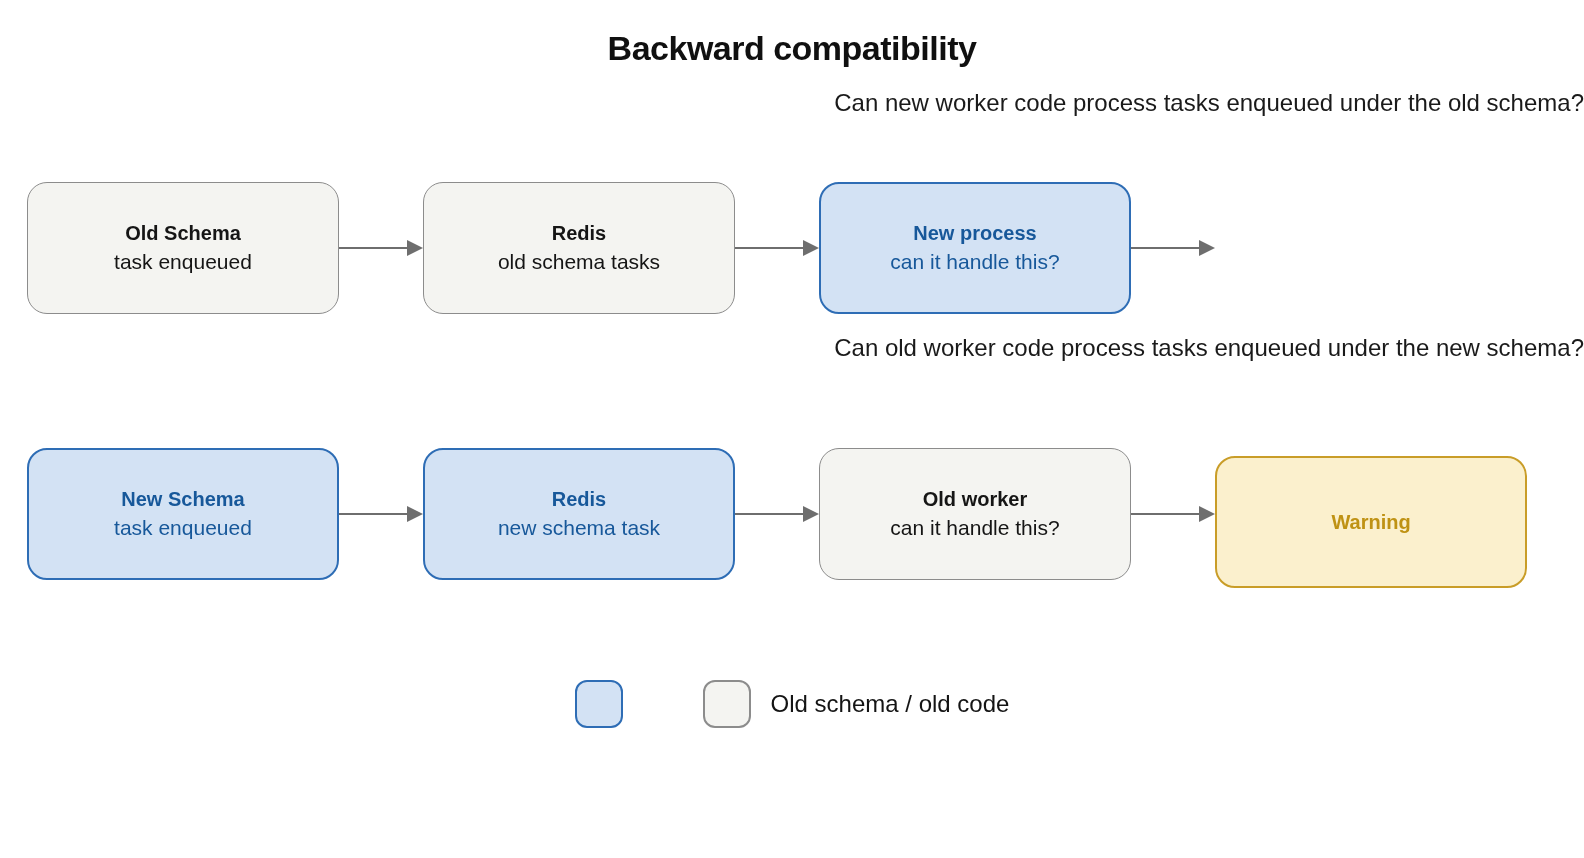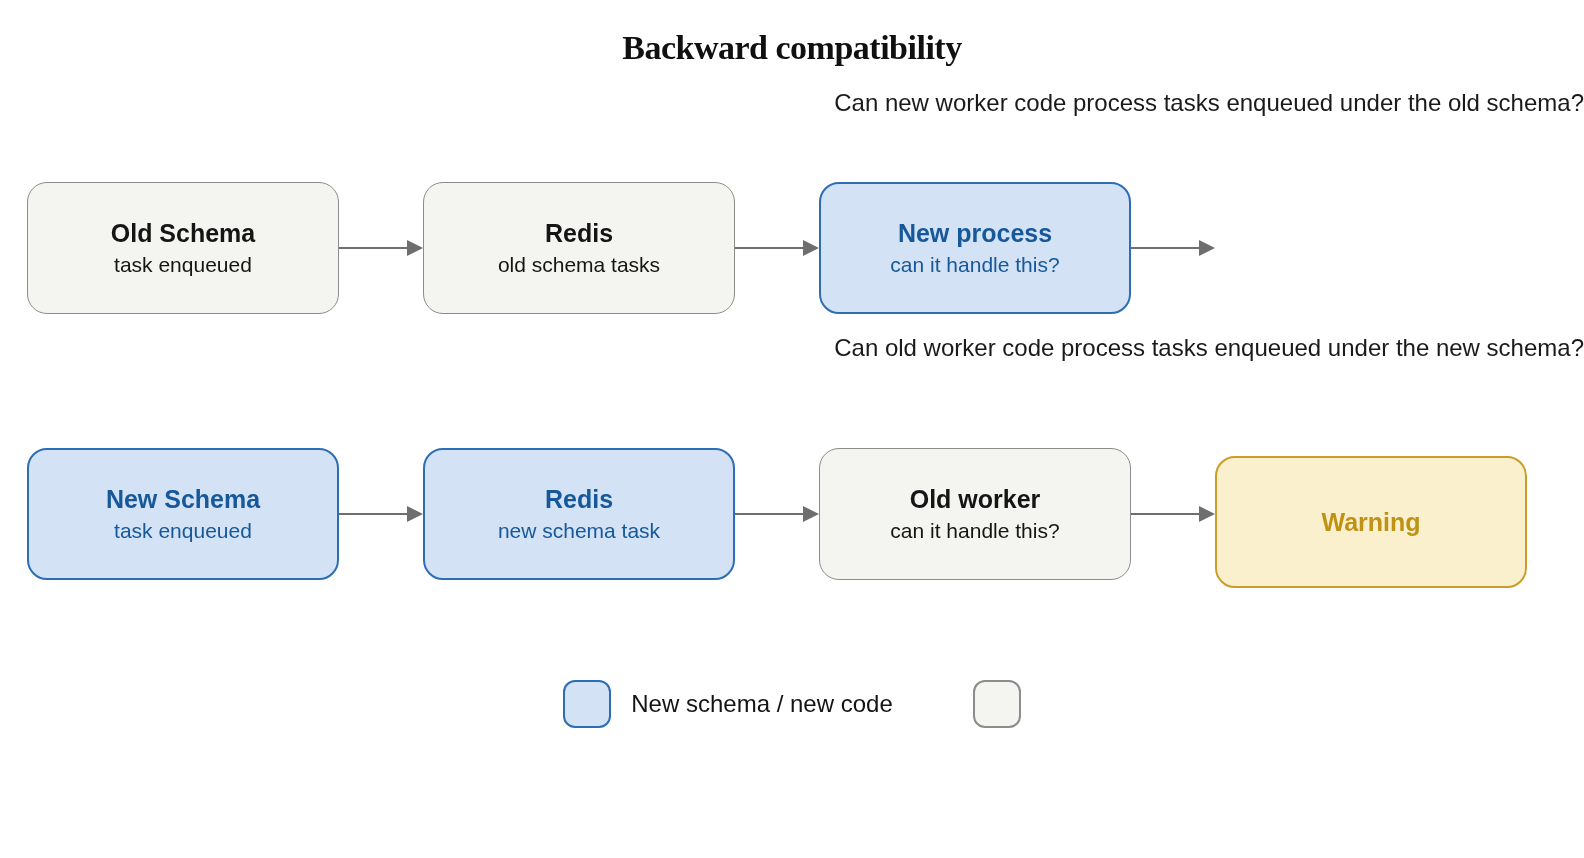--- a/index.html
+++ b/index.html
@@ -19,21 +19,20 @@
     overflow:hidden;
     font-family:"Liberation Sans", sans-serif;
   }
   .section-title {
     text-align:center;
     font-size:34px;
     font-weight:700;
     line-height:1.2;
     color:var(--heading);
     letter-spacing:-0.5px;
-    font-family:Liberation Serif, serif;
   }
   .section--first .section-title { padding-top:28px; }
   .section--second .section-title { padding-top:66px; }
   .section-subtitle {
     margin-top:18px;
     text-align:right;
     font-size:24px;
     line-height:1.3;
     color:#1a1a1a;
   }
@@ -53,21 +52,21 @@
     flex-direction:column;
     justify-content:center;
     align-items:center;
     gap:4px;
     text-align:center;
   }
   .node--old      { background:var(--old-fill);      border-color:var(--old-border);      color:var(--old-text); border-width:1.5px; }
   .node--new      { background:var(--new-fill);      border-color:var(--new-border);      color:var(--new-text); }
   .node--blocking { background:var(--blocking-fill); border-color:var(--blocking-border); color:var(--blocking-text); }
   .node--warning  { background:var(--warning-fill);  border-color:var(--warning-border);  color:var(--warning-text);margin-top:16px; }
-  .node-title   { font-size:25px; font-weight:700; line-height:1.2; }
+  .node-title   { font-size:20px; font-weight:700; line-height:1.2; }
   .node-subtitle{ font-size:21px; line-height:1.25; }
   .node-subtitle:empty { display:none; }
   .arrow {
     width:84px;
     align-self:stretch;
     display:flex;
     align-items:center;
   }
   .arrow-line { flex:1 1 auto; height:2px; background:var(--arrow); }
   .arrow-head {
@@ -177,20 +176,20 @@
         <div class="node-title">Warning</div>
 
       </div>
 
     </div>
   </section>
 
   <div class="legend">
     <div class="legend-item">
       <span class="legend-swatch legend-swatch--new"></span>
-      <span class="legend-label">New schema / new code</span>
     </div>
     <div class="legend-item">
       <span class="legend-swatch legend-swatch--old"></span>
+      <span class="legend-label">Old schema / old code</span>
     </div>
   </div>
 
 </div>
 
 </body></html>

